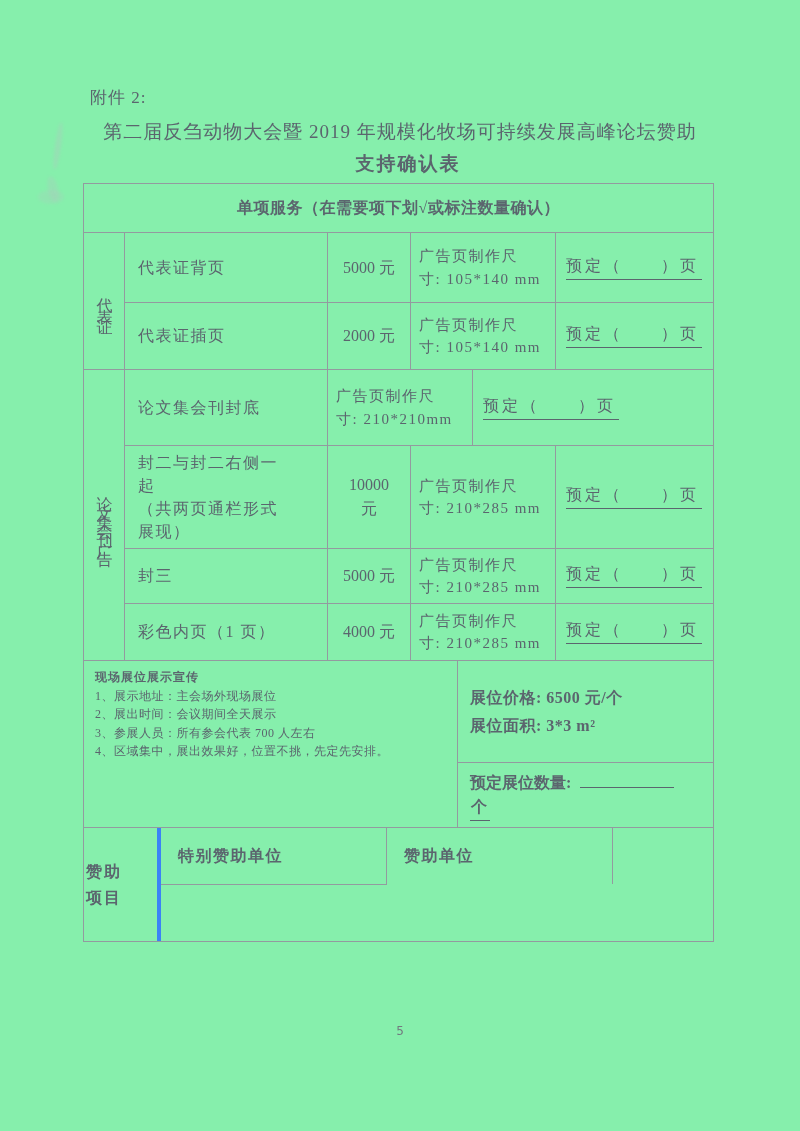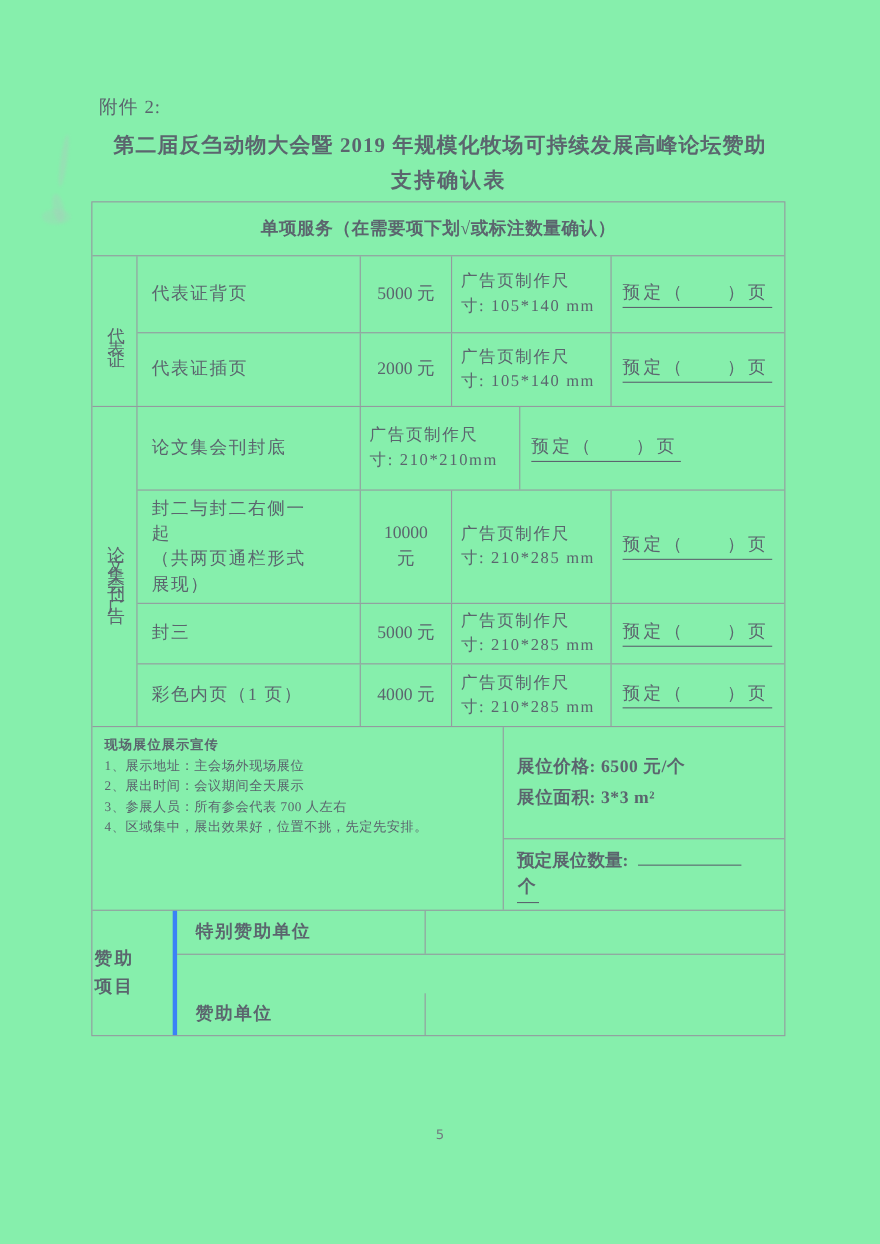--- a/index.html
+++ b/index.html
@@ -11,21 +11,21 @@
     color:#5b656e;
   }
   
   .artifact { position:absolute; filter:blur(1.5px); opacity:.45; background:#b9bfc4; border-radius:50%; }
   .a1 { left:55px; top:122px; width:6px; height:48px; transform:rotate(8deg); opacity:.3;}
   .a2 { left:48px; top:176px; width:10px; height:26px; transform:rotate(-12deg); opacity:.25;}
   .a3 { left:38px; top:190px; width:26px; height:14px; opacity:.2;}
 
   .attachment { position:absolute; left:90px; top:86px; font-size:17px; letter-spacing:1px; }
   .title1 { position:absolute; left:0; right:0; top:119px; text-align:center;
-            font-size:19px; font-weight:bold; letter-spacing:1px; }
+            font-size:19px; font-weight:normal; letter-spacing:1px; }
   .title2 { position:absolute; left:0; right:0; top:151px; text-align:center;
             font-size:19px; font-weight:bold; letter-spacing:2px;padding-left:16px; }
 
   .sheet { position:absolute; left:83px; top:183px; width:631px; border:1px solid #939a9f; }
   .hdr { height:49px; border-bottom:1px solid #939a9f; display:flex; align-items:center;
          justify-content:center; font-weight:bold; font-size:16px; letter-spacing:.5px; }
 
   .grp { display:flex; border-bottom:1px solid #939a9f; }
   .glabel { width:41px; border-right:1px solid #939a9f; display:flex;
             align-items:center; justify-content:center; }
@@ -59,21 +59,21 @@
   .booth-qty { flex:1; padding:8px 10px 0 12px; font-weight:bold; font-size:16px; line-height:1.5; }
   .blank-line { display:inline-block; width:94px; border-bottom:1px solid #5b656e;
                 height:15px; margin-left:9px; vertical-align:baseline; }
   .qty-unit { display:inline-block; border-bottom:1px solid #5b656e; padding:0 3px 1px 1px; }
 
   .sponsor { display:flex; height:113px; }
   .sp-label { width:77px; border-right:4px solid #3b82f6; display:flex; align-items:center;
               font-weight:bold; font-size:16px; text-align:center; }
   .sp-label span { display:inline-block; width:40px; word-break:break-all;
                    line-height:1.6; letter-spacing:2px; }
-  .sp-rows { flex:1; display:flex; flex-direction:column;gap:35px; }
+  .sp-rows { flex:1; display:flex; flex-direction:row; }
   .sp-row { display:flex; border-bottom:1px solid #939a9f; }
   .sp-row:last-child { border-bottom:none; }
   .h57{height:57px}
   .sp-name { width:226px; border-right:1px solid #939a9f; display:flex; align-items:center;
              padding-left:17px; font-weight:bold; font-size:16px; letter-spacing:1.5px; }
   .sp-value { flex:1; }
 
   .pagenum { position:absolute; left:0; right:0; top:1024px; text-align:center;
              font-size:12px; color:#72797f; font-family:"DejaVu Sans",sans-serif; }
 </style>

